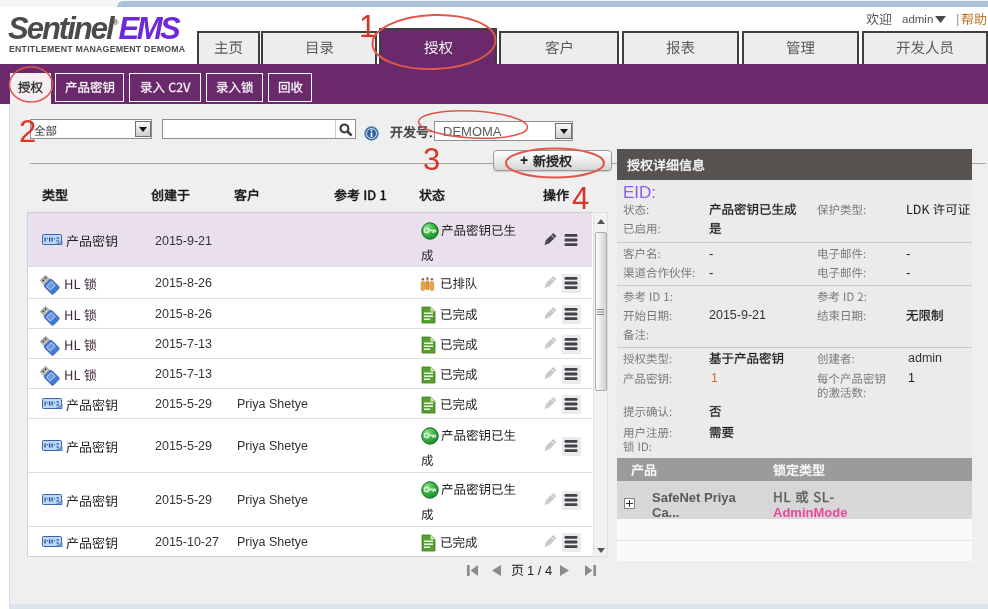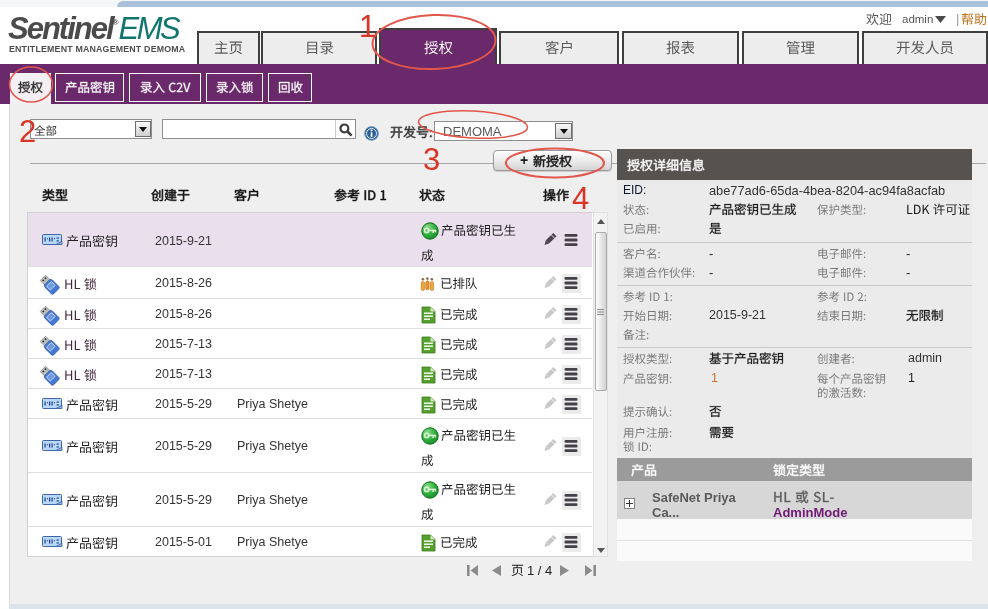--- a/index.html
+++ b/index.html
@@ -120,21 +120,21 @@
         <path id="g9700" d="M194 571V521H409V571ZM172 466V416H410V466ZM585 466V415H830V466ZM585 571V521H806V571ZM76 681V490H144V626H461V389H533V626H855V490H925V681H533V740H865V800H134V740H461V681ZM143 224V-78H214V162H362V-72H431V162H584V-72H653V162H809V-4C809 -14 807 -17 795 -17C785 -18 751 -18 710 -17C719 -35 730 -61 734 -80C788 -80 826 -80 851 -68C876 -58 882 -40 882 -5V224H504L531 295H938V356H65V295H453C447 272 440 247 432 224Z"></path>
         <path id="g8981" d="M672 232C639 174 593 129 532 93C459 111 384 127 310 141C331 168 355 199 378 232ZM119 645V386H386C372 358 355 328 336 298H54V232H291C256 183 219 137 186 101C271 85 354 68 433 49C335 15 211 -4 59 -13C72 -30 84 -57 90 -78C279 -62 428 -33 541 22C668 -12 778 -47 860 -80L924 -22C844 8 739 40 623 71C680 113 724 166 755 232H947V298H422C438 324 453 350 466 375L420 386H888V645H647V730H930V797H69V730H342V645ZM413 730H576V645H413ZM190 583H342V447H190ZM413 583H576V447H413ZM647 583H814V447H647Z"></path>
         <path id="g5b9a" d="M224 378C203 197 148 54 36 -33C54 -44 85 -69 97 -83C164 -25 212 51 247 144C339 -29 489 -64 698 -64H932C935 -42 949 -6 960 12C911 11 739 11 702 11C643 11 588 14 538 23V225H836V295H538V459H795V532H211V459H460V44C378 75 315 134 276 239C286 280 294 324 300 370ZM426 826C443 796 461 758 472 727H82V509H156V656H841V509H918V727H558C548 760 522 810 500 847Z"></path>
         <path id="g6216" d="M692 791C753 761 827 715 863 681L909 733C872 767 797 811 736 837ZM62 66 77 -11C193 14 357 50 511 84L505 155C342 121 171 86 62 66ZM195 452H399V278H195ZM125 518V213H472V518ZM68 680V606H561C573 443 596 293 632 175C565 94 484 28 391 -22C408 -36 437 -65 449 -80C528 -33 599 25 661 94C706 -15 766 -81 843 -81C920 -81 948 -31 962 141C941 149 913 166 896 184C890 50 878 -3 850 -3C800 -3 755 59 719 164C793 263 853 381 897 516L822 534C790 430 746 337 692 255C667 353 649 473 640 606H936V680H635C633 731 632 784 632 838H552C552 785 554 732 557 680Z"></path>
         <path id="g0053" d="M304 -13C457 -13 553 79 553 195C553 304 487 354 402 391L298 436C241 460 176 487 176 559C176 624 230 665 313 665C381 665 435 639 480 597L528 656C477 709 400 746 313 746C180 746 82 665 82 552C82 445 163 393 231 364L336 318C406 287 459 263 459 187C459 116 402 68 305 68C229 68 155 104 103 159L48 95C111 29 200 -13 304 -13Z"></path>
         <path id="g002d" d="M46 245H302V315H46Z"></path>
       </defs>
     </svg>
     <div class="a" style="left:0;top:0;width:988px;height:7px;background:#f4f6f8"></div>
     <div class="a" style="left:117px;top:1px;width:871px;height:6px;background:#a9c1d9;border-top-left-radius:7px"></div>
-    <div class="tx" style="left:8px;top:11px;font-style:italic;font-weight:bold;font-size:31px;letter-spacing:-2px;color:#4b4b4b">Sentinel<span style="font-size:8px;vertical-align:14px;letter-spacing:0">®</span><span style="font-weight:normal;color:#0f766e;letter-spacing:-2.5px">EMS</span></div>
+    <div class="tx" style="left:8px;top:11px;font-style:italic;font-weight:bold;font-size:31px;letter-spacing:-2px;color:#4b4b4b">Sentinel<span style="font-size:8px;vertical-align:14px;letter-spacing:0">®</span><span style="font-weight:bold;color:#6d28d9;letter-spacing:-2.5px">EMS</span></div>
     <div class="tx" style="left:9px;top:43.5px;font-weight:bold;font-size:8.8px;letter-spacing:0.2px;color:#4c4c4c">ENTITLEMENT MANAGEMENT DEMOMA</div>
     <svg class="cj" style="left:866.0px;top:24.0px;color:#555">
       <g transform="scale(0.01300,-0.01300)" fill="currentColor">
         <use href="#g6b22" x="0"></use>
         <use href="#g8fce" x="1000"></use>
       </g>
     </svg>
     <div class="tx" style="left:902px;top:12.5px;font-size:11.5px;color:#555">admin</div>
     <svg class="a" style="left:935px;top:16px" width="11" height="7">
       <path d="M0 0h11L5.5 7z" fill="#4a4a4a"></path>
@@ -804,21 +804,21 @@
       </g>
     </svg>
     <svg class="cj" style="left:66.0px;top:547.5px;color:#222">
       <g transform="scale(0.01300,-0.01300)" fill="currentColor">
         <use href="#g4ea7" x="0"></use>
         <use href="#g54c1" x="1000"></use>
         <use href="#g5bc6" x="2000"></use>
         <use href="#g94a5" x="3000"></use>
       </g>
     </svg>
-    <div class="tx" style="left:155px;top:535.0px;font-size:12.5px;color:#333">2015-5-01</div>
+    <div class="tx" style="left:155px;top:535.0px;font-size:12.5px;color:#333">2015-10-27</div>
     <div class="tx" style="left:237px;top:535.0px;font-size:12.5px;color:#333">Priya Shetye</div>
     <svg class="a" style="left:421px;top:534px" width="15" height="18" viewBox="0 0 15 18">
       <path d="M1 1 h8.5 l4.5 4.5 v11.5 h-13 z" fill="#55a02e" stroke="#3c7a1e" stroke-width="0.8"></path>
       <path d="M9.5 1 l4.5 4.5 h-4.5 z" fill="#cfe6bc"></path>
       <g stroke="#fff" stroke-width="1.4">
         <path d="M3 7.2 h9"></path>
         <path d="M3 10.2 h9"></path>
         <path d="M3 13.2 h6"></path>
       </g>
     </svg>
@@ -887,22 +887,21 @@
         <use href="#g8be6" x="2000"></use>
         <use href="#g7ec6" x="3000"></use>
         <use href="#g4fe1" x="4000"></use>
         <use href="#g606f" x="5000"></use>
       </g>
     </svg>
     <div class="a" style="left:617px;top:180px;width:355px;height:278px;background:#ebebeb"></div>
     <div class="a" style="left:617px;top:242px;width:355px;height:1px;background:#c9c9c9"></div>
     <div class="a" style="left:617px;top:285px;width:355px;height:1px;background:#c9c9c9"></div>
     <div class="a" style="left:617px;top:347px;width:355px;height:1px;background:#c9c9c9"></div>
-    <div class="tx" style="left:623px;top:183px;font-size:12px;color:#0f172a">EID:</div>
-    <div class="tx" style="left:709px;top:183px;font-size:12.8px;color:#333">abe77ad6-65da-4bea-8204-ac94fa8acfab</div>
+    <div class="tx" style="left:623px;top:183px;font-size:17px;color:#8b5cf6">EID:</div>
     <svg class="cj" style="left:623.0px;top:214.0px;color:#787878">
       <g transform="scale(0.01150,-0.01150)" fill="currentColor">
         <use href="#g72b6" x="0"></use>
         <use href="#g6001" x="1000"></use>
         <use href="#g003a" x="2000"></use>
       </g>
     </svg>
     <svg class="cj" style="left:709.0px;top:214.0px;color:#1a1a1a">
       <g transform="scale(0.01250,-0.01250)" fill="currentColor" stroke="currentColor" stroke-width="18">
         <use href="#g4ea7" x="0"></use>
@@ -1160,21 +1159,21 @@
     <svg class="cj" style="left:773.0px;top:501.5px;color:#5a5a5a">
       <g transform="scale(0.01350,-0.01350)" fill="currentColor" stroke="currentColor" stroke-width="30">
         <use href="#g0048" x="0"></use>
         <use href="#g004c" x="765"></use>
         <use href="#g6216" x="1642"></use>
         <use href="#g0053" x="2976"></use>
         <use href="#g004c" x="3609"></use>
         <use href="#g002d" x="4189"></use>
       </g>
     </svg>
-    <div class="tx" style="left:773px;top:504.5px;font-size:13px;font-weight:bold;color:#701a75">AdminMode</div>
+    <div class="tx" style="left:773px;top:504.5px;font-size:13px;font-weight:bold;color:#ec4899">AdminMode</div>
     <div class="a" style="left:617px;top:519px;width:355px;height:42px;background:#fafafa"></div>
     <div class="a" style="left:617px;top:540px;width:355px;height:1px;background:#e2e2e2"></div>
     <div class="a" style="left:0;top:604px;width:988px;height:5px;background:#dbe4ec"></div>
     <div class="a" style="left:0;top:604px;width:9px;height:5px;background:#fff"></div>
     <svg class="a" style="left:0;top:0;z-index:50" width="988" height="609" viewBox="0 0 988 609">
 <g fill="none" stroke="#e2574c" stroke-width="2">
 <ellipse cx="434" cy="42" rx="61.5" ry="27" transform="rotate(-2 434 42)"></ellipse>
 <ellipse cx="31" cy="84.5" rx="21.5" ry="17.5" stroke-width="1.5"></ellipse>
 <ellipse cx="473" cy="124.5" rx="54.5" ry="13.5" transform="rotate(3 473 124.5)" stroke-width="1.5"></ellipse>
 <ellipse cx="555" cy="163" rx="49" ry="14.5"></ellipse>

